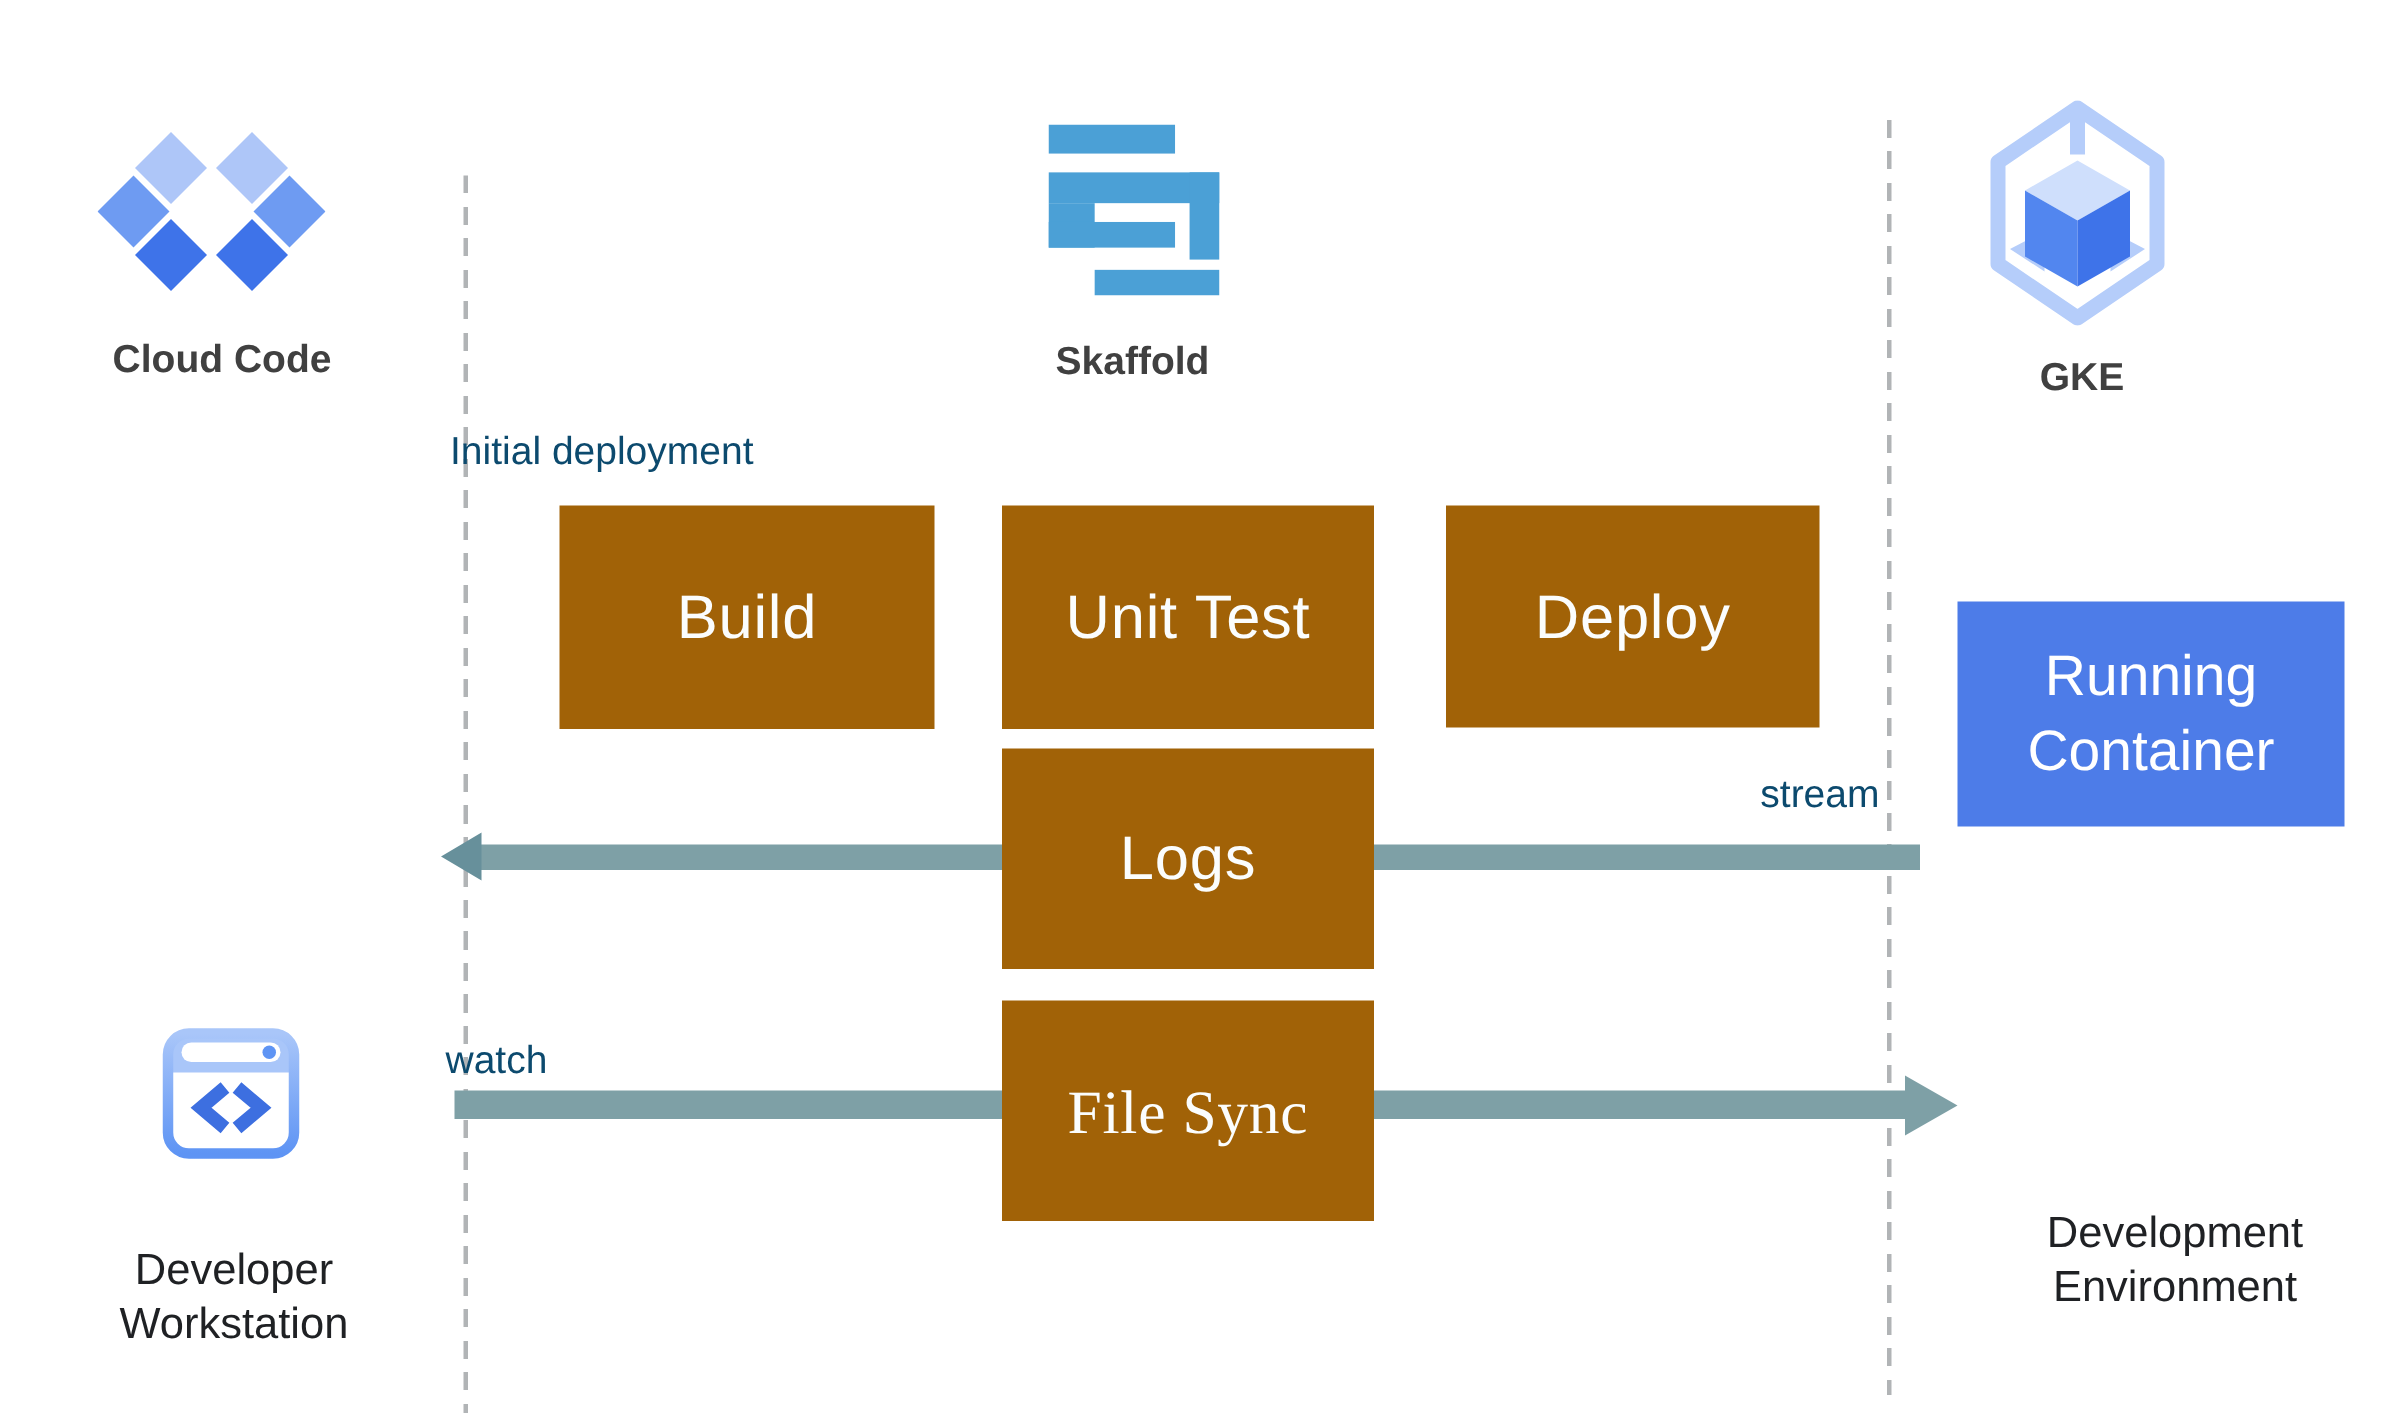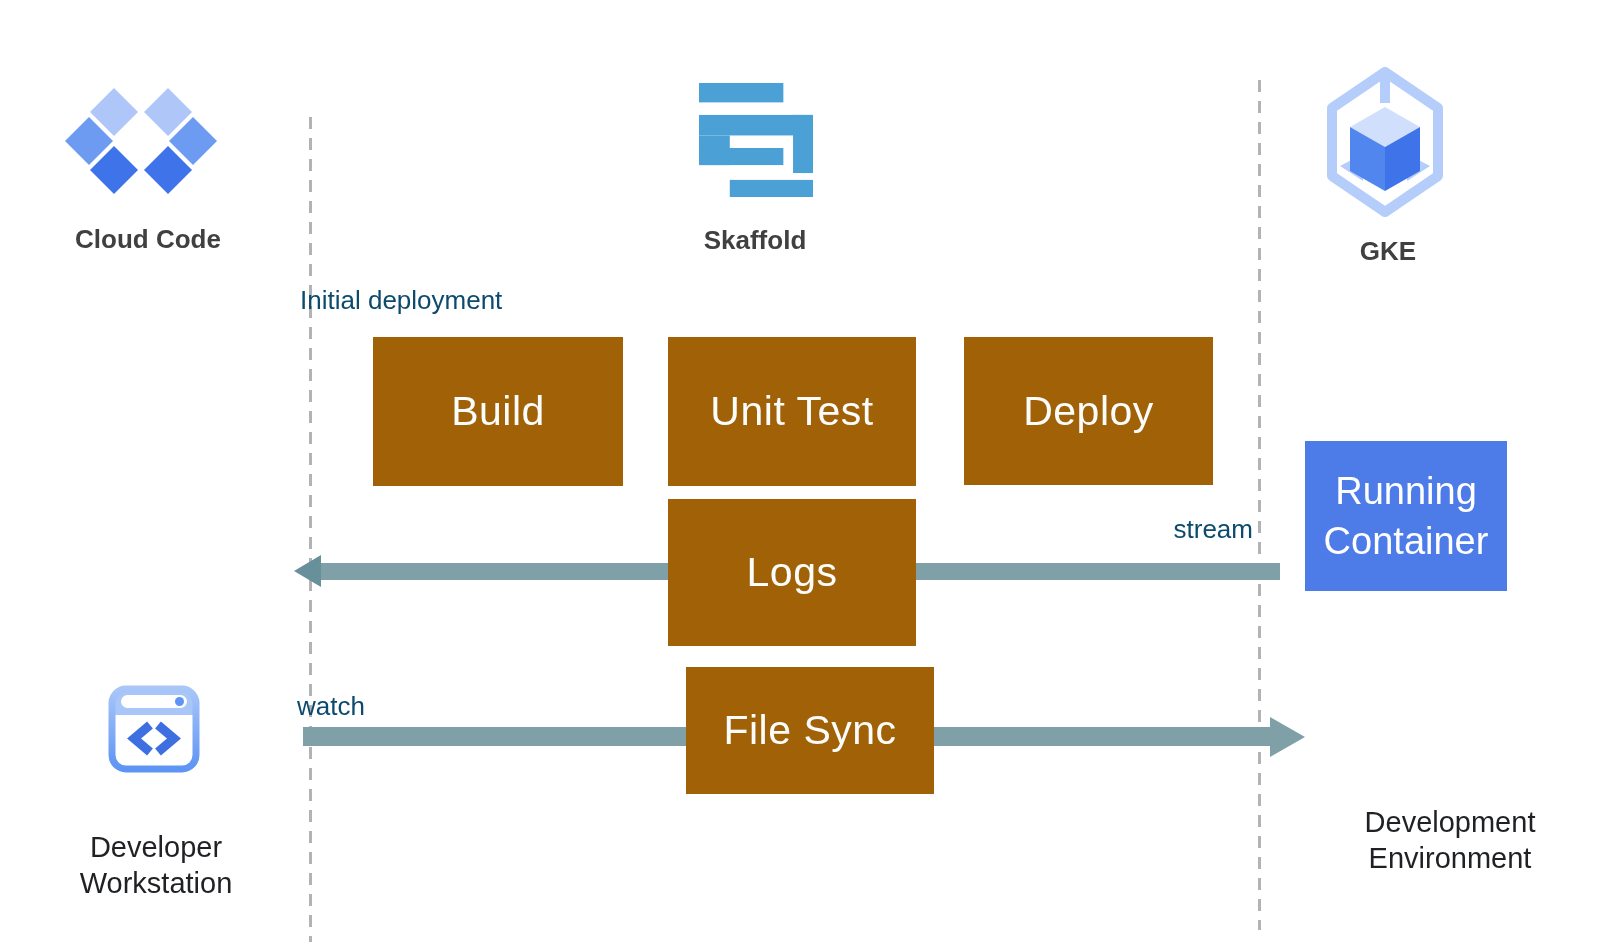--- a/index.html
+++ b/index.html
@@ -85,23 +85,23 @@
   <div class="shaft" style="left:318px;top:563px;width:962px;height:17px;"></div>
   <div class="head" style="left:294px;top:555px;border-top:16px solid transparent;border-bottom:16px solid transparent;border-right:27px solid #67909B;"></div>
 
   <div class="shaft" style="left:303px;top:727px;width:969px;height:19px;"></div>
   <div class="head" style="left:1270px;top:717px;border-top:20px solid transparent;border-bottom:20px solid transparent;border-left:35px solid #7EA0A6;"></div>
 
   <div class="box box-teal" style="left:373px;top:337px;width:250px;height:149px;" id="box-build">Build</div>
   <div class="box box-teal" style="left:964px;top:337px;width:249px;height:148px;" id="box-deploy">Deploy</div>
   <div class="box box-teal" style="left:668px;top:337px;width:248px;height:149px;" id="box-unit-test">Unit Test</div>
   <div class="box box-teal" style="left:668px;top:499px;width:248px;height:147px;" id="box-logs">Logs</div>
-  <div class="box box-teal" style="left:686px;top:667px;width:248px;height:127px;" id="box-file-sync">File Sync</div>
+  <div class="box box-teal" style="left:668px;top:667px;width:248px;height:147px;font-family:Liberation Serif, serif;" id="box-file-sync">File Sync</div>
 
-  <div class="box box-blue" style="left:1305px;top:401px;width:202px;height:150px;padding:0 10px;box-sizing:border-box;margin-top:40px;" id="box-running">Running Container</div>
+  <div class="box box-blue" style="left:1305px;top:401px;width:258px;height:150px;padding:0 10px;box-sizing:border-box;" id="box-running">Running Container</div>
 
   <svg style="left:108px;top:685px;" width="92" height="88" viewBox="0 0 92 88">
     <defs>
       <linearGradient id="cwg" x1="0" y1="0" x2="0" y2="1">
         <stop offset="0" stop-color="#A9C6F9"></stop>
         <stop offset="1" stop-color="#5E94F4"></stop>
       </linearGradient>
     </defs>
     <path d="M4,30 V18 Q4,4 18,4 H74 Q88,4 88,18 V30 Z" fill="#A9C6F9"></path>
     <rect x="4" y="4" width="84" height="80" rx="14" fill="none" stroke="url(#cwg)" stroke-width="7"></rect>

